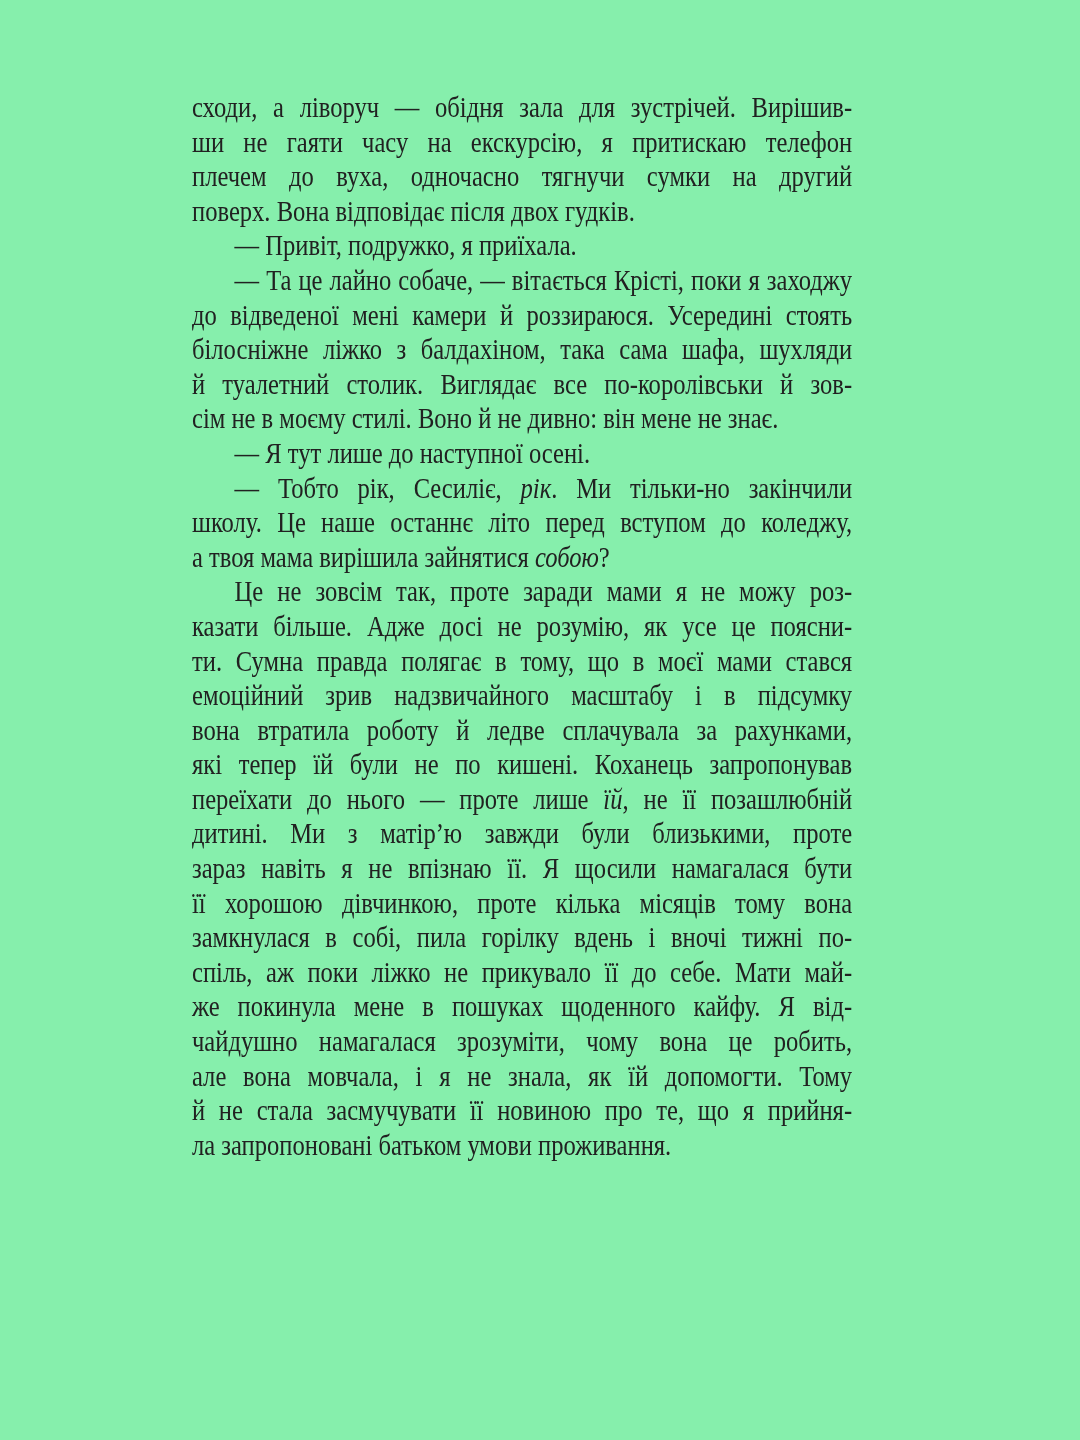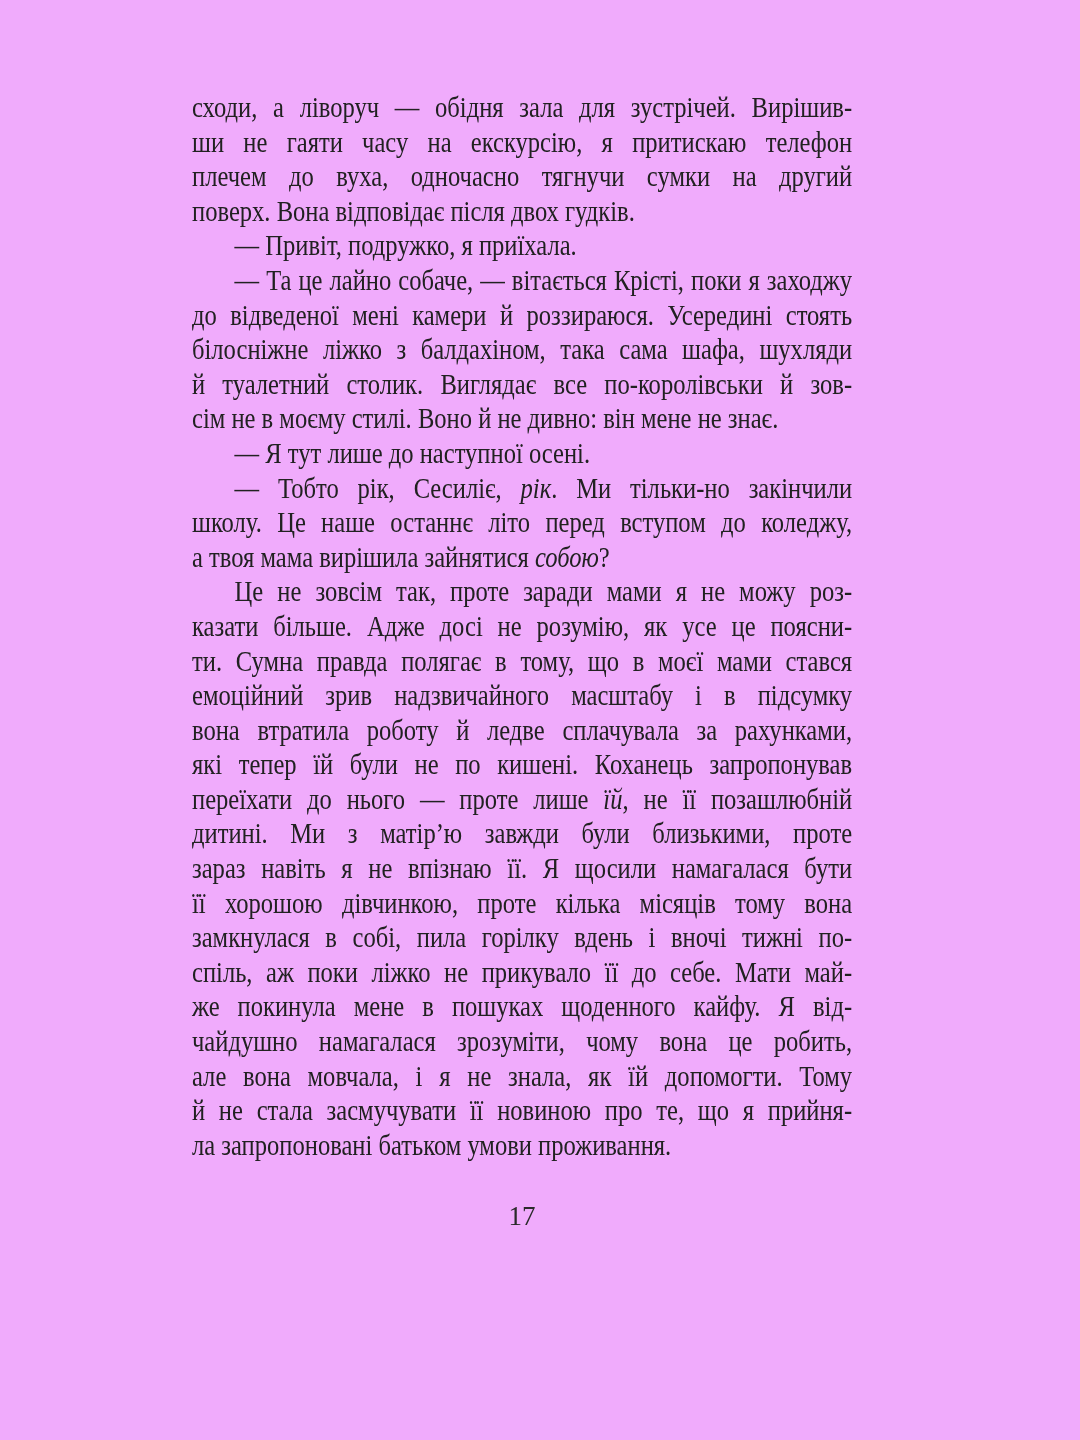--- a/index.html
+++ b/index.html
@@ -10,21 +10,21 @@
     width: 1080px;
     height: 1440px;
     background: #ffffff;
     position: relative;
     overflow: hidden;
     font-family: "Liberation Serif", "DejaVu Serif", serif;
   }
   .page {
     position: absolute;
     inset: 0;
-    background: #f0abfc;
+    background: #86efac;
   }
   
   .text-block {
     position: absolute;
     left: 192px;
     top: 90px;
     width: 806px;              
     transform: scaleX(0.819);  
     transform-origin: left top;
     color: #212121;
@@ -88,14 +88,13 @@
       <div class="line just"><span>зараз навіть я не впізнаю її. Я щосили намагалася бути</span></div>
       <div class="line just"><span>її хорошою дівчинкою, проте кілька місяців тому вона</span></div>
       <div class="line just"><span>замкнулася в собі, пила горілку вдень і вночі тижні по-</span></div>
       <div class="line just"><span>спіль, аж поки ліжко не прикувало її до себе. Мати май-</span></div>
       <div class="line just"><span>же покинула мене в пошуках щоденного кайфу. Я від-</span></div>
       <div class="line just"><span>чайдушно намагалася зрозуміти, чому вона це робить,</span></div>
       <div class="line just"><span>але вона мовчала, і я не знала, як їй допомогти. Тому</span></div>
       <div class="line just"><span>й не стала засмучувати її новиною про те, що я прийня-</span></div>
       <div class="line"><span>ла запропоновані батьком умови проживання.</span></div>
     </div>
-  <div class="page-number">17</div>
 </div>
 
 </body></html>

